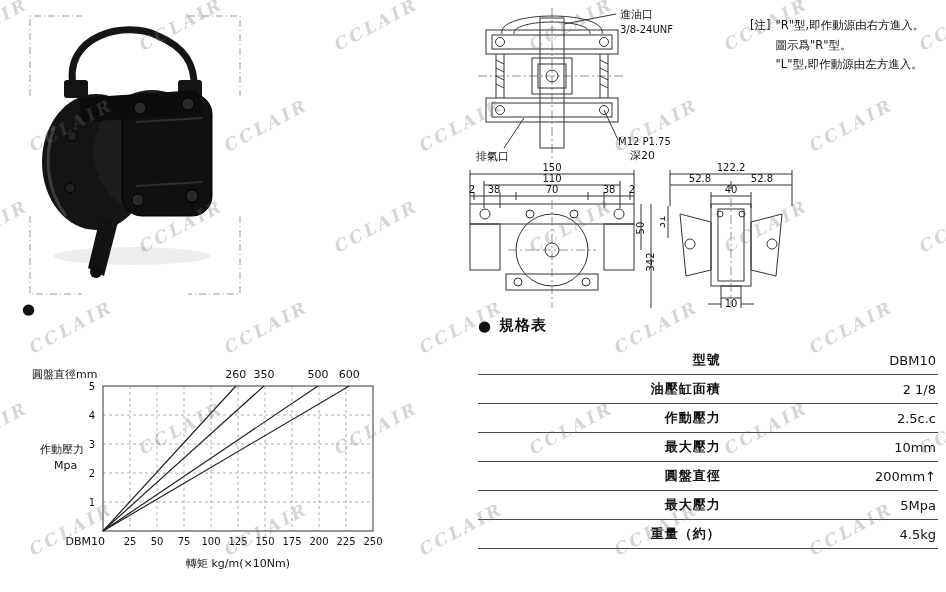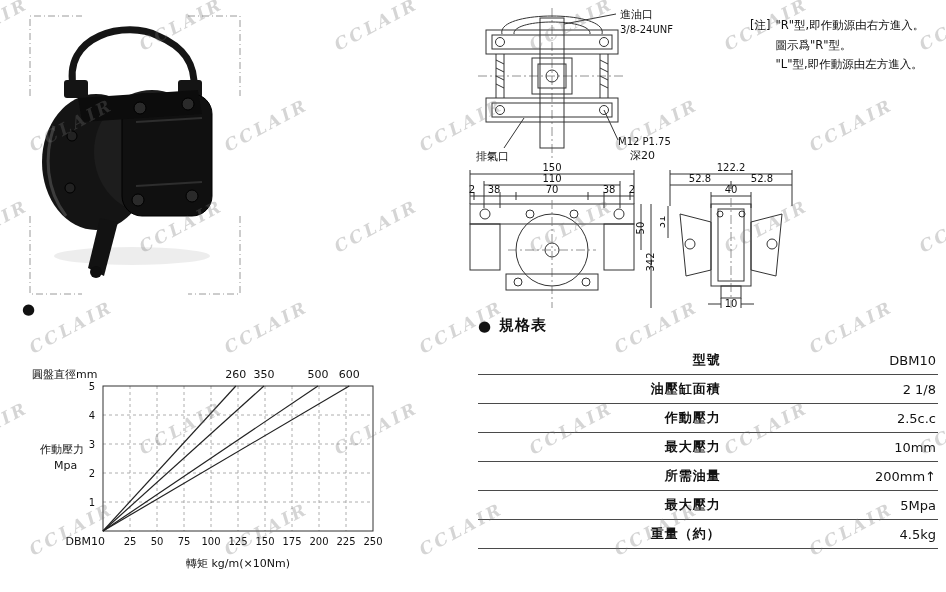--- a/index.html
+++ b/index.html
@@ -295,21 +295,21 @@
       </tr>
       <tr>
         <td class="lbl">作動壓力</td>
         <td class="val">2.5c.c</td>
       </tr>
       <tr>
         <td class="lbl">最大壓力</td>
         <td class="val">10mm</td>
       </tr>
       <tr>
-        <td class="lbl">所需油量</td>
+        <td class="lbl">圓盤直徑</td>
         <td class="val">200mm↑</td>
       </tr>
       <tr>
         <td class="lbl">最大壓力</td>
         <td class="val">5Mpa</td>
       </tr>
       <tr>
         <td class="lbl">重量（約）</td>
         <td class="val">4.5kg</td>
       </tr>

